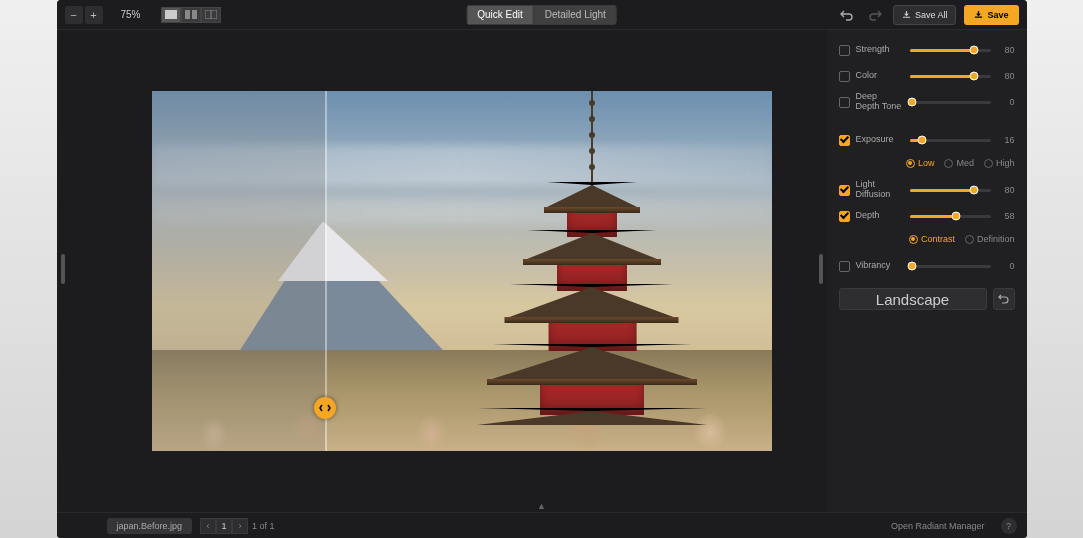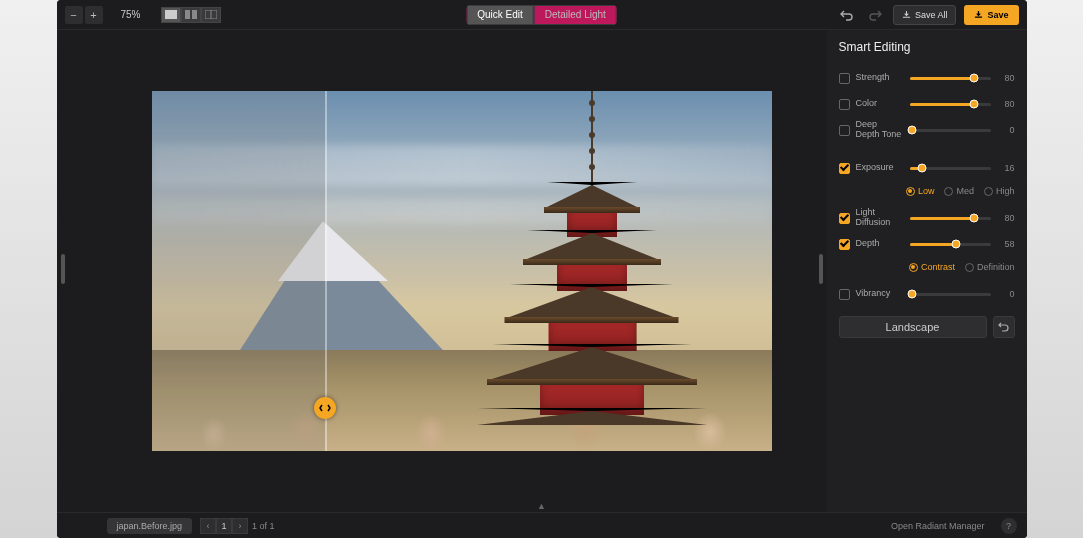--- a/index.html
+++ b/index.html
@@ -7,21 +7,21 @@
   .app { background:#1c1c1e; width:970px; height:538px; display:flex; flex-direction:column; border-radius:4px; overflow:hidden; position:relative;}
   
   .topbar { height:30px; display:flex; align-items:center; padding:0 8px; gap:6px; background:#1c1c1e; border-bottom:1px solid #2a2a2c;}
   .zoombox { display:flex; align-items:center; gap:0;}
   .sqbtn { width:18px; height:18px; background:#2e2e31; color:#bbb; display:flex; align-items:center; justify-content:center; font-size:11px; border-radius:2px; cursor:pointer;}
   .zoompct { color:#ccc; font-size:10px; margin-left:18px;}
   .viewmodes { display:flex; gap:0; margin-left:14px;}
   .vmbtn { width:20px; height:16px; background:#3a3a3d; display:flex; align-items:center; justify-content:center; border:1px solid #444;}
   .vmbtn.active { background:#555;}
   .vmicon { display:block; }
-  .tabgroup { position:absolute; left:50%; transform:translateX(-50%); display:flex; background:#be185d; border-radius:4px; overflow:hidden; height:20px;}
+  .tabgroup { position:absolute; left:50%; transform:translateX(-50%); display:flex; background:#404040; border-radius:4px; overflow:hidden; height:20px;}
   .tab { padding:0 10px; font-size:10px; color:#bbb; display:flex; align-items:center; cursor:pointer; border:1px solid #3a3a3d;}
   .tab.active { background:#555; color:#fff;}
   .topright { margin-left:auto; display:flex; align-items:center; gap:8px;}
   .histbtn { width:20px; height:20px; color:#999; display:flex; align-items:center; justify-content:center; cursor:pointer;}
   .saveall { height:20px; padding:0 8px; font-size:9px; background:#2e2e31; color:#ddd; border:1px solid #444; border-radius:3px; display:flex; align-items:center; gap:4px; cursor:pointer;}
   .savebtn { height:20px; padding:0 10px; font-size:9px; background:#f5a623; color:#000; border-radius:3px; display:flex; align-items:center; gap:4px; cursor:pointer; font-weight:600;}
   
   .mainarea { flex:1; display:flex; overflow:hidden;}
   .canvaswrap { flex:1; position:relative; display:flex; align-items:center; justify-content:center; padding:60px 20px 60px 60px;}
   .canvas { width:620px; height:360px; position:relative; overflow:hidden; background:#000;}
@@ -62,21 +62,21 @@
   .sfill { position:absolute; left:0; top:0; bottom:0; background:#f5a623; border-radius:2px;}
   .sthumb { position:absolute; top:50%; transform:translate(-50%,-50%); width:9px; height:9px; background:#f5a623; border:1px solid #fff; border-radius:50%;}
   .sval { width:18px; text-align:right; font-size:9px; color:#888;}
   .radiorow { display:flex; gap:10px; justify-content:flex-end; padding:2px 0 6px 0;}
   .radioopt { display:flex; align-items:center; gap:3px; font-size:9px; color:#888;}
   .radioopt.sel { color:#f5a623;}
   .rcirc { width:9px; height:9px; border:1px solid #666; border-radius:50%; display:flex; align-items:center; justify-content:center;}
   .radioopt.sel .rcirc { border-color:#f5a623;}
   .radioopt.sel .rcirc::after { content:''; width:4px; height:4px; background:#f5a623; border-radius:50%;}
   .presetrow { display:flex; gap:6px; margin-top:6px;}
-  .preset { flex:1; height:22px; background:#2e2e31; border:1px solid #3a3a3d; border-radius:3px; display:flex; align-items:center; justify-content:center; font-size:11px; color:#ccc; cursor:pointer;}
+  .preset { flex:1; height:22px; background:#2e2e31; border:1px solid #3a3a3d; border-radius:3px; display:flex; align-items:center; justify-content:center; font-size:15px; color:#ccc; cursor:pointer;}
   .resetbtn { width:22px; height:22px; background:#2e2e31; border:1px solid #3a3a3d; border-radius:3px; display:flex; align-items:center; justify-content:center; cursor:pointer;}
   
   .bottombar { height:26px; background:#1c1c1e; display:flex; align-items:center; padding:0 10px; gap:8px; border-top:1px solid #2a2a2c; position:relative;}
   .filepill { background:#353538; color:#aaa; font-size:9px; padding:3px 10px; border-radius:3px; margin-left:40px;}
   .pager { display:flex; align-items:center; gap:0;}
   .pgbtn { width:16px; height:16px; background:#2e2e31; border:1px solid #3a3a3d; display:flex; align-items:center; justify-content:center; color:#888; font-size:9px; cursor:pointer;}
   .pgcur { width:16px; height:16px; background:#2e2e31; border:1px solid #3a3a3d; display:flex; align-items:center; justify-content:center; color:#ccc; font-size:9px;}
   .pgof { font-size:9px; color:#888; margin-left:4px;}
   .uparrow { position:absolute; left:50%; transform:translateX(-50%); color:#666; font-size:9px; cursor:pointer; top:-12px;}
   .mgrlink { margin-left:auto; font-size:9px; color:#888; cursor:pointer;}
@@ -197,21 +197,20 @@
         <div class="comparehandle">
           <svg width="12" height="10" viewBox="0 0 12 10">
               <path d="M3 2L1 5l2 3M9 2l2 3-2 3" stroke="#000" fill="none" stroke-width="1.5"></path>
             </svg>
         </div>
       </div>
     </div>
     <div class="edgehandle right" style="right:204px"></div>
 
     <div class="rightpanel">
-      <div class="paneltitle">Smart Editing</div>
 
       <div class="sliderrow">
         <div class="chk"></div>
         <div class="slabel">Strength</div>
         <div class="strack">
             <div class="sfill" style="width:80%"></div>
             <div class="sthumb" style="left:80%"></div>
           </div>
         <div class="sval">80</div>
       </div>

